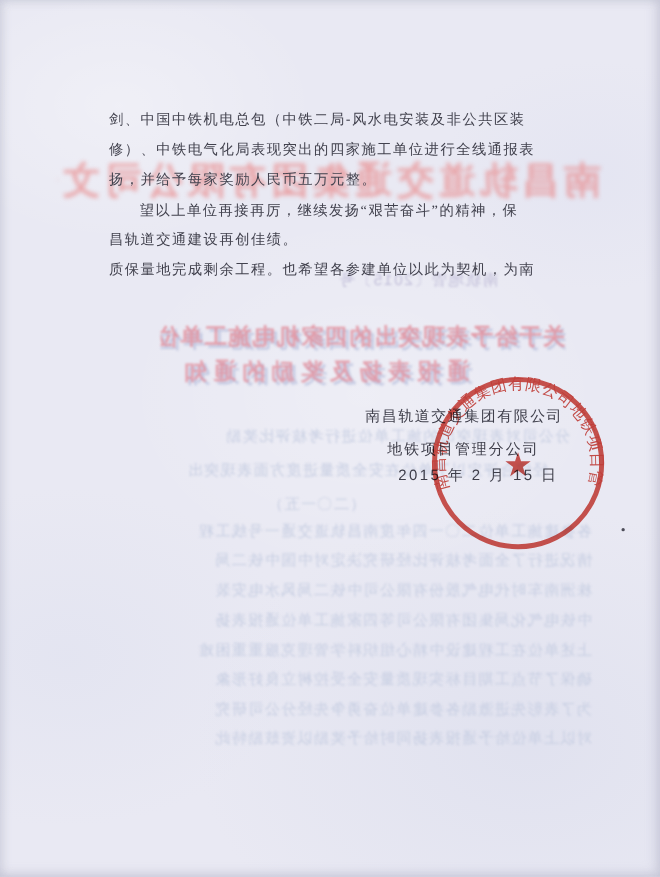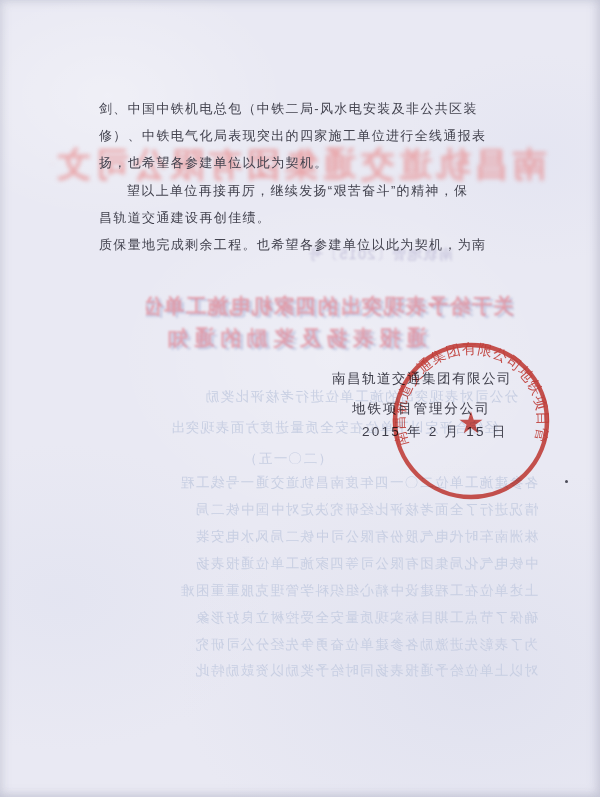--- a/index.html
+++ b/index.html
@@ -17,21 +17,21 @@
     box-shadow: inset -4px -3px 10px rgba(150,152,176,.28), inset 3px 0 8px rgba(160,162,184,.22), inset 0 3px 8px rgba(200,202,220,.25);
     overflow:hidden;
     font-family:"Liberation Sans", sans-serif;
   }
   
   .body-text{
     position:absolute; top:95px; left:87px; width:398px;
     font-size:13px; line-height:27.2px; letter-spacing:1.35px;
     color:#42424e; filter:blur(.25px);margin-left:12px;
   }
-  .body-text .indent{ text-indent:2.15em; }
+  .body-text .indent{ text-indent:2.15em;font-family:Liberation Serif, serif; }
   
   .sig{ position:absolute; color:#3e3e4a; filter:blur(.25px); white-space:nowrap;margin-left:48px; }
   .sig1{ top:370px; left:284px; font-size:13.6px; letter-spacing:1.4px; }
   .sig2{ top:400px; left:304px; font-size:13.6px; letter-spacing:1.8px; }
   .sig3{ top:423px; left:314px; font-size:13.6px; letter-spacing:2.2px; }
   
   .seal{
     position:absolute; top:336px; left:386px;
     mix-blend-mode:multiply; opacity:.95; filter:blur(.4px);
   }
@@ -88,21 +88,21 @@
   <div class="bleed bleed-line" style="top:528px; left:62px;  width:476px;">株洲南车时代电气股份有限公司中铁二局风水电安装</div>
   <div class="bleed bleed-line" style="top:555px; left:62px;  width:476px;">中铁电气化局集团有限公司等四家施工单位通报表扬</div>
   <div class="bleed bleed-line" style="top:582px; left:62px;  width:476px;">上述单位在工程建设中精心组织科学管理克服重重困难</div>
   <div class="bleed bleed-line" style="top:609px; left:62px;  width:476px;">确保了节点工期目标实现质量安全受控树立良好形象</div>
   <div class="bleed bleed-line" style="top:636px; left:62px;  width:476px;">为了表彰先进激励各参建单位奋勇争先经分公司研究</div>
   <div class="bleed bleed-line" style="top:662px; left:62px;  width:476px;">对以上单位给予通报表扬同时给予奖励以资鼓励特此</div>
 
   <div class="body-text">
     <div>剑、中国中铁机电总包（中铁二局-风水电安装及非公共区装</div>
     <div>修）、中铁电气化局表现突出的四家施工单位进行全线通报表</div>
-    <div>扬，也希望各参建单位以此为契机。</div>
+    <div>扬，并给予每家奖励人民币五万元整。</div>
     <div class="indent">望以上单位再接再厉，继续发扬“艰苦奋斗”的精神，保</div>
     <div>昌轨道交通建设再创佳绩。</div>
     <div>质保量地完成剩余工程。也希望各参建单位以此为契机，为南</div>
   </div>
 
   <div class="sig sig1">南昌轨道交通集团有限公司</div>
   <div class="sig sig2">地铁项目管理分公司</div>
   <div class="sig sig3">2015 年 2 月 15 日</div>
 
   <svg class="seal" width="170" height="170" viewBox="0 0 170 170">

